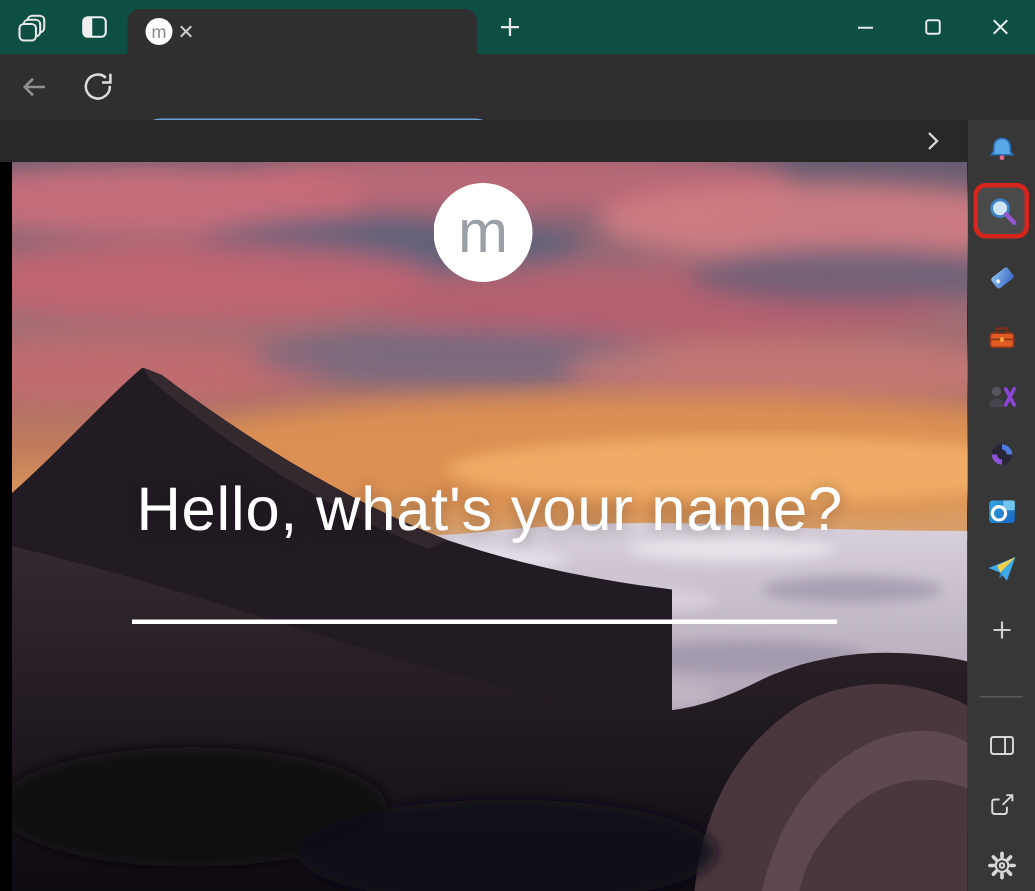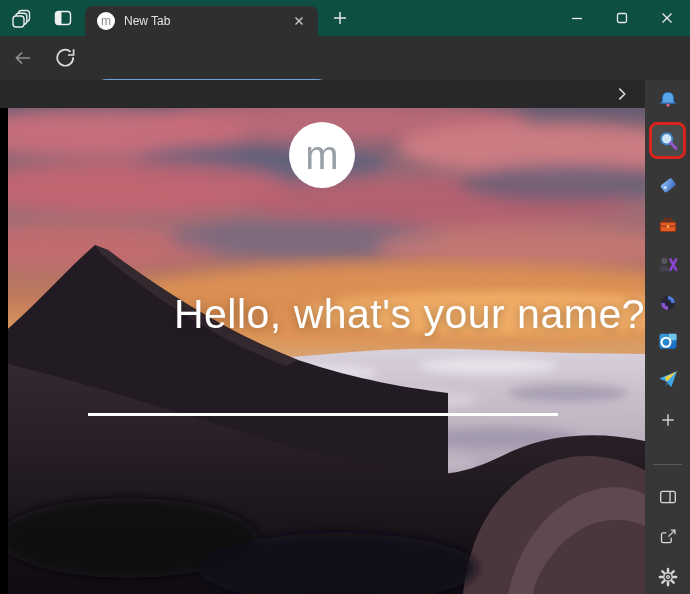--- a/index.html
+++ b/index.html
@@ -24,21 +24,21 @@
   .tool-sep{position:absolute;left:380px;top:50px;width:1px;height:18px;background:#4c4c4c;}
 
   
   .subbar{position:absolute;left:0;top:80px;width:645px;height:28px;background:#282828;}
   .chev-btn{position:absolute;left:610px;top:83px;width:24px;height:22px;display:flex;align-items:center;justify-content:center;cursor:pointer;}
 
   
   .content{position:absolute;left:0;top:108px;width:645px;height:486px;background:#000;}
   .scene{position:absolute;left:8px;top:0;width:637px;height:486px;}
   .avatar{position:absolute;left:289px;top:14px;width:66px;height:66px;border-radius:50%;background:#fff;display:flex;align-items:center;justify-content:center;font-size:40px;color:#9aa0a6;}
-  .greeting{position:absolute;left:8px;top:183px;width:637px;text-align:right;color:#fff;font-size:41px;letter-spacing:.5px;text-shadow:0 1px 10px rgba(0,0,0,.35);}
+  .greeting{position:absolute;left:8px;top:208px;width:637px;text-align:center;color:#fff;font-size:41px;letter-spacing:.5px;text-shadow:0 1px 10px rgba(0,0,0,.35);}
   .name-input{position:absolute;left:88px;top:272px;width:470px;height:36px;background:transparent;border:none;border-bottom:3px solid #fff;outline:none;color:#fff;font-size:24px;}
 
   
   .sidebar{position:absolute;left:645px;top:80px;width:45px;height:514px;background:#373737;}
   .sb-btn{position:absolute;left:6px;width:33px;height:32px;display:flex;align-items:center;justify-content:center;border-radius:6px;cursor:pointer;}
   .sb-btn.hl{left:4px;width:37px;height:37px;background:#4a4a4a;border:3px solid #D6251C;border-radius:8px;}
   .sb-sep{position:absolute;left:8px;top:384px;width:29px;height:1px;background:#5a5a5a;}
   svg{display:block;}
 </style>
 </head>
@@ -58,21 +58,20 @@
       <svg width="24" height="24" viewBox="0 0 24 24">
         <rect x="4.5" y="5.5" width="15" height="13" rx="3" fill="none" stroke="#f0f0f0" stroke-width="1.4"></rect>
         <path d="M10.5,5.5 v13 h-3 a3,3 0 0 1 -3,-3 v-7 a3,3 0 0 1 3,-3 z" fill="#f0f0f0"></path>
       </svg>
     </div>
 
     <div class="tab">
       <span class="favicon">
           <span>m</span>
         </span>
-      <span class="tab-title">New Tab</span>
       <span class="tab-close">
         <svg width="10" height="10" viewBox="0 0 10 10" stroke="#cfcfcf" stroke-width="1.3">
             <path d="M1.5,1.5 L8.5,8.5 M8.5,1.5 L1.5,8.5"></path>
           </svg>
       </span>
     </div>
 
     <div class="tb-btn" style="left:325px">
       <svg width="16" height="16" viewBox="0 0 16 16" stroke="#e6e6e6" stroke-width="1.5">
           <path d="M8,2 V14 M2,8 H14"></path>

